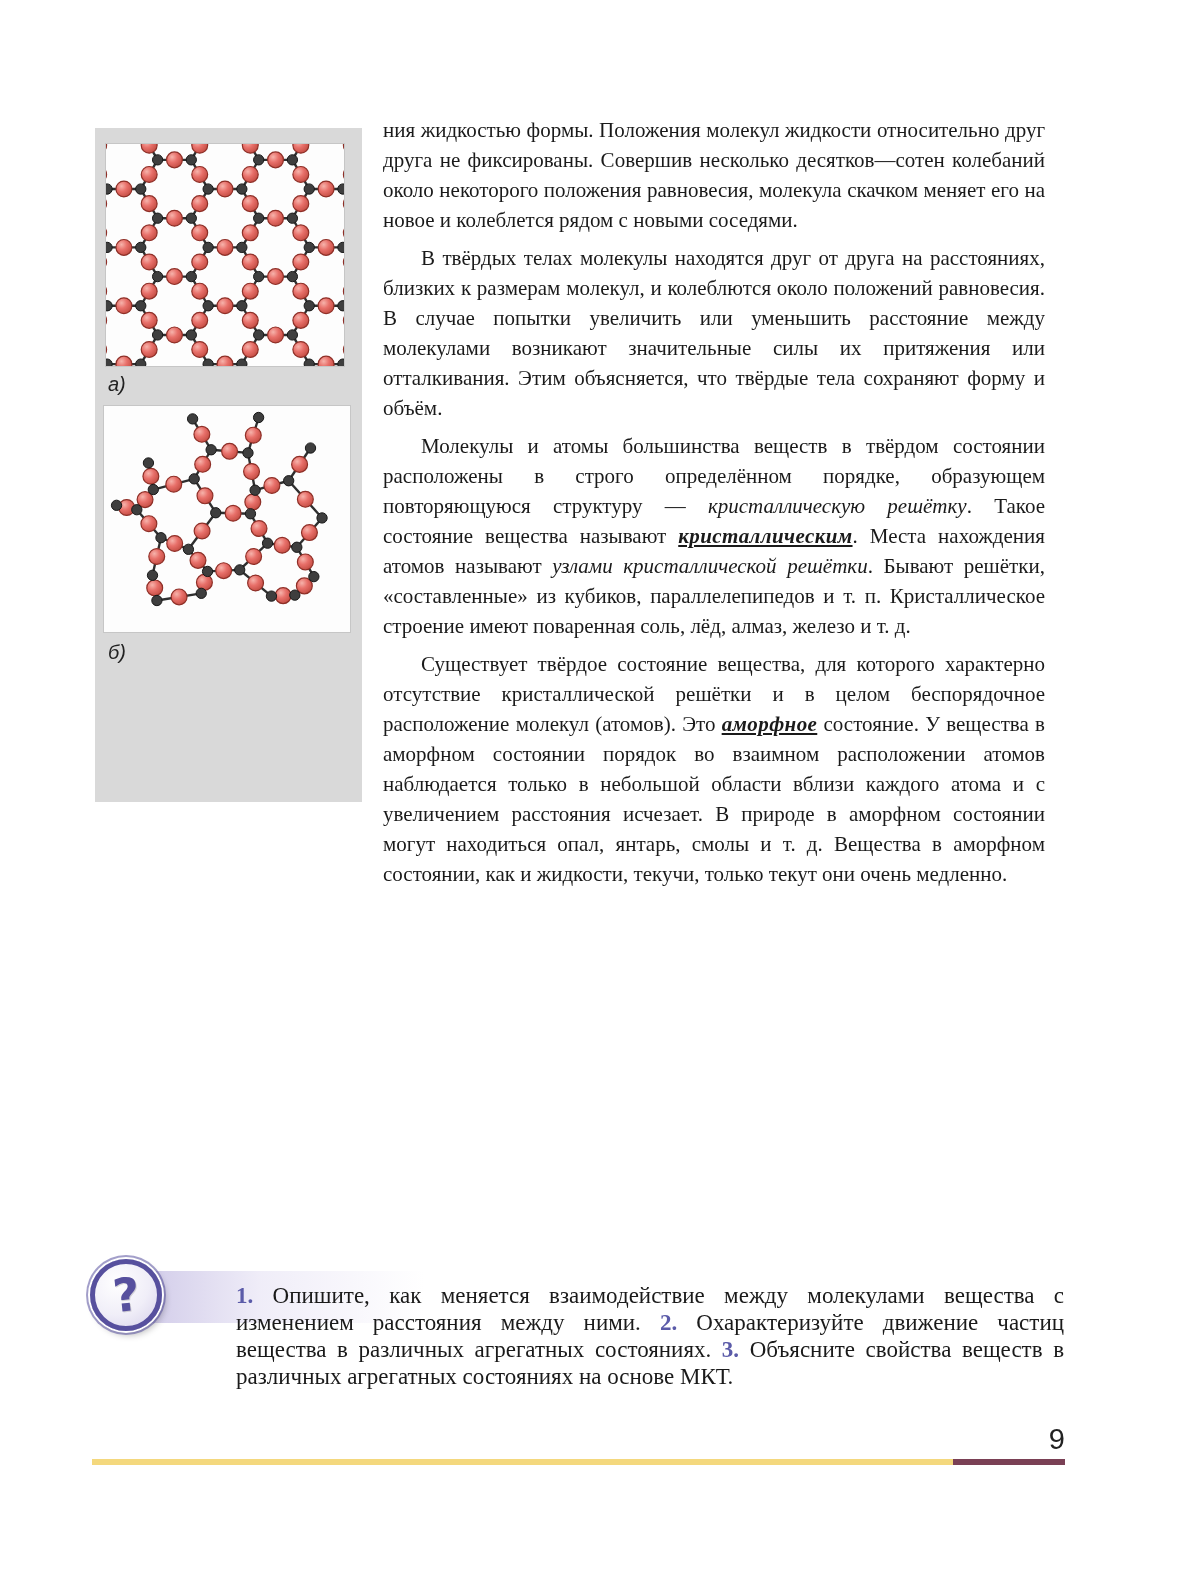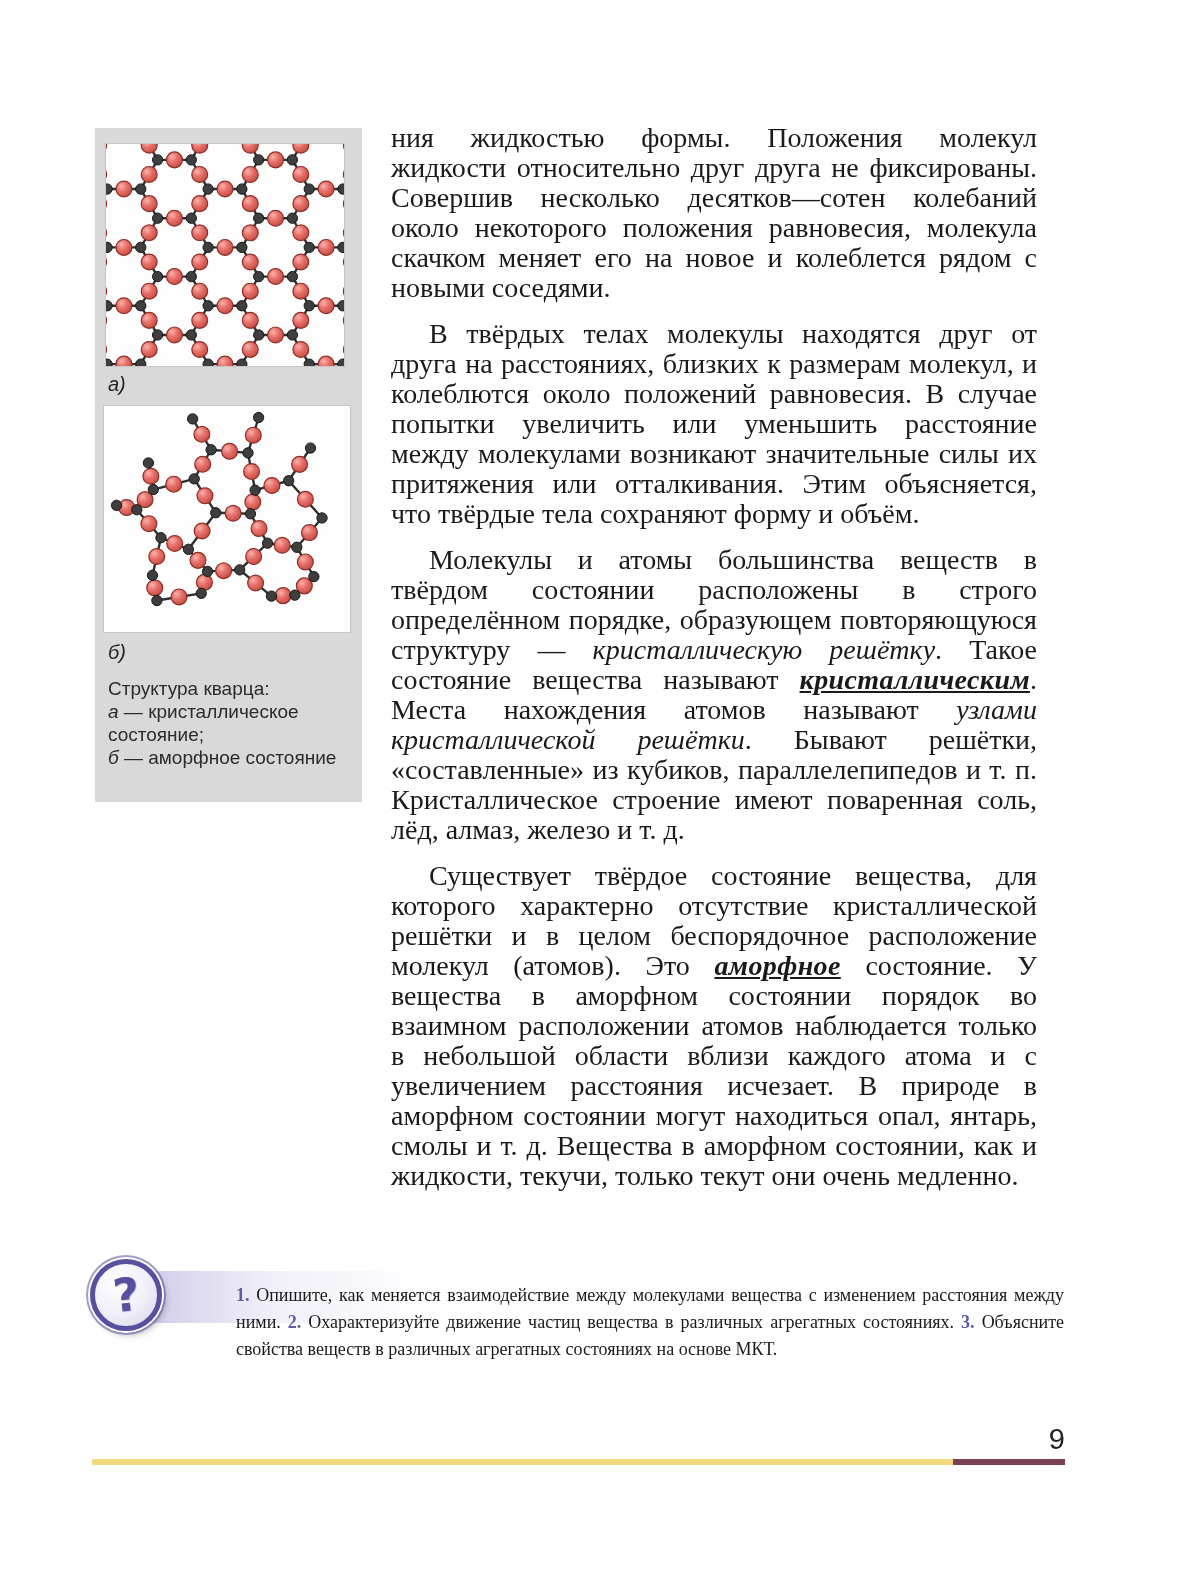--- a/index.html
+++ b/index.html
@@ -19,38 +19,38 @@
   .figbox svg{display:block;width:100%;height:100%;}
   .figlabel{position:absolute;left:13px;font:italic 20px/22px "Liberation Sans",sans-serif;color:#222;}
   .label-a{top:245px;}
   .label-b{top:513px;}
   .caption{position:absolute;left:13px;top:549px;width:244px;
            font:19px/23px "Liberation Sans",sans-serif;color:#2b2b2b;}
   .caption i{font-style:italic;}
 
   
   .article{position:absolute;left:375px;top:107px;width:678px;text-align:justify;}
-  .article p{margin:16px;font-size:28px;line-height:30px;}
+  .article p{margin:8px;font-size:21px;line-height:30px;}
   .article p.indent{text-indent:38px;}
   .seg-normal{font-style:normal;}
   .seg-italic{font-style:italic;}
   .seg-bolditalic{font-style:italic;font-weight:bold;letter-spacing:.4px;text-decoration:underline;}
 
   
   .q-band{position:absolute;left:128px;top:1271px;width:296px;height:52px;
           background:linear-gradient(to right,var(--band) 0%,rgba(237,234,247,.85) 45%,rgba(255,255,255,0) 100%);}
   .q-icon{position:absolute;left:90px;top:1259px;width:62px;height:62px;border-radius:50%;
           border:5px solid var(--accent);
           background:radial-gradient(circle at 35% 30%,#ffffff 0%,#f0eef8 55%,#d6d1ea 100%);
           box-shadow:0 0 0 2px #ffffff,0 0 0 4px rgba(87,80,158,.55),3px 4px 7px rgba(0,0,0,.28);
           display:flex;align-items:center;justify-content:center;}
   .q-icon span{font:bold 46px/1 "DejaVu Sans",sans-serif;color:var(--accent);
                transform:rotate(-6deg);text-shadow:1px 1px 0 rgba(0,0,0,.15);}
   .q-text{position:absolute;left:236px;top:1282px;width:828px;margin:0;text-align:justify;
-          font-size:18px;line-height:27px;}
+          font-size:23px;line-height:27px;}
   .seg-number{font-weight:bold;color:var(--qnum);}
 
   
   .rule-yellow{position:absolute;left:92px;top:1459px;width:861px;height:6px;background:var(--yellow);}
   .rule-maroon{position:absolute;left:953px;top:1459px;width:112px;height:6px;background:var(--maroon);}
   .page-number{position:absolute;left:1015px;top:1424px;width:50px;text-align:right;
                font:29px/30px "Liberation Sans",sans-serif;color:#222;}
 </style>
 </head>
 <body>
@@ -376,25 +376,20 @@
           <circle cx="186.2258" cy="75.40132745734182" r="5.2" fill="#3E3E3E" stroke="#171717" stroke-width="1"></circle>
           <circle cx="208.246" cy="42.40506372867091" r="5.2" fill="#3E3E3E" stroke="#171717" stroke-width="1"></circle>
           <circle cx="194.4374" cy="142.50265491468363" r="5.2" fill="#3E3E3E" stroke="#171717" stroke-width="1"></circle>
           <circle cx="219.8848" cy="112.93359118601273" r="5.2" fill="#3E3E3E" stroke="#171717" stroke-width="1"></circle>
           <circle cx="192.42680000000001" cy="190.81018237202548" r="5.2" fill="#3E3E3E" stroke="#171717" stroke-width="1"></circle>
           <circle cx="211.6282" cy="172.13831864335455" r="5.2" fill="#3E3E3E" stroke="#171717" stroke-width="1"></circle>
         </svg>
     </figure>
     <div class="figlabel label-b">б)</div>
 
-    <div class="caption">
-      <div>Структура кварца:</div>
-      <div><i>а</i><span> — кристаллическое состояние;</span></div>
-      <div><i>б</i><span> — аморфное состояние</span></div>
-    </div>
   </aside>
 
   <main class="article">
       <p class=""><span class="seg-normal">ния жидкостью формы. Положения молекул жидкости относительно друг друга не фиксированы. Совершив несколько десятков—сотен колебаний около некоторого положения равновесия, молекула скачком меняет его на новое и колеблется рядом с новыми соседями.</span></p>
       <p class="indent"><span class="seg-normal">В твёрдых телах молекулы находятся друг от друга на расстояниях, близких к размерам молекул, и колеблются около положений равновесия. В случае попытки увеличить или уменьшить расстояние между молекулами возникают значительные силы их притяжения или отталкивания. Этим объясняется, что твёрдые тела сохраняют форму и объём.</span></p>
       <p class="indent"><span class="seg-normal">Молекулы и атомы большинства веществ в твёрдом состоянии расположены в строго определённом порядке, образующем повторяющуюся структуру — </span><span class="seg-italic">кристаллическую решётку</span><span class="seg-normal">. Такое состояние вещества называют </span><span class="seg-bolditalic">кристаллическим</span><span class="seg-normal">. Места нахождения атомов называют </span><span class="seg-italic">узлами кристаллической решётки</span><span class="seg-normal">. Бывают решётки, «составленные» из кубиков, параллелепипедов и т. п. Кристаллическое строение имеют поваренная соль, лёд, алмаз, железо и т. д.</span></p>
       <p class="indent"><span class="seg-normal">Существует твёрдое состояние вещества, для которого характерно отсутствие кристаллической решётки и в целом беспорядочное расположение молекул (атомов). Это </span><span class="seg-bolditalic">аморфное</span><span class="seg-normal"> состояние. У вещества в аморфном состоянии порядок во взаимном расположении атомов наблюдается только в небольшой области вблизи каждого атома и с увеличением расстояния исчезает. В природе в аморфном состоянии могут находиться опал, янтарь, смолы и т. д. Вещества в аморфном состоянии, как и жидкости, текучи, только текут они очень медленно.</span></p>
     </main>
 
   <section>

